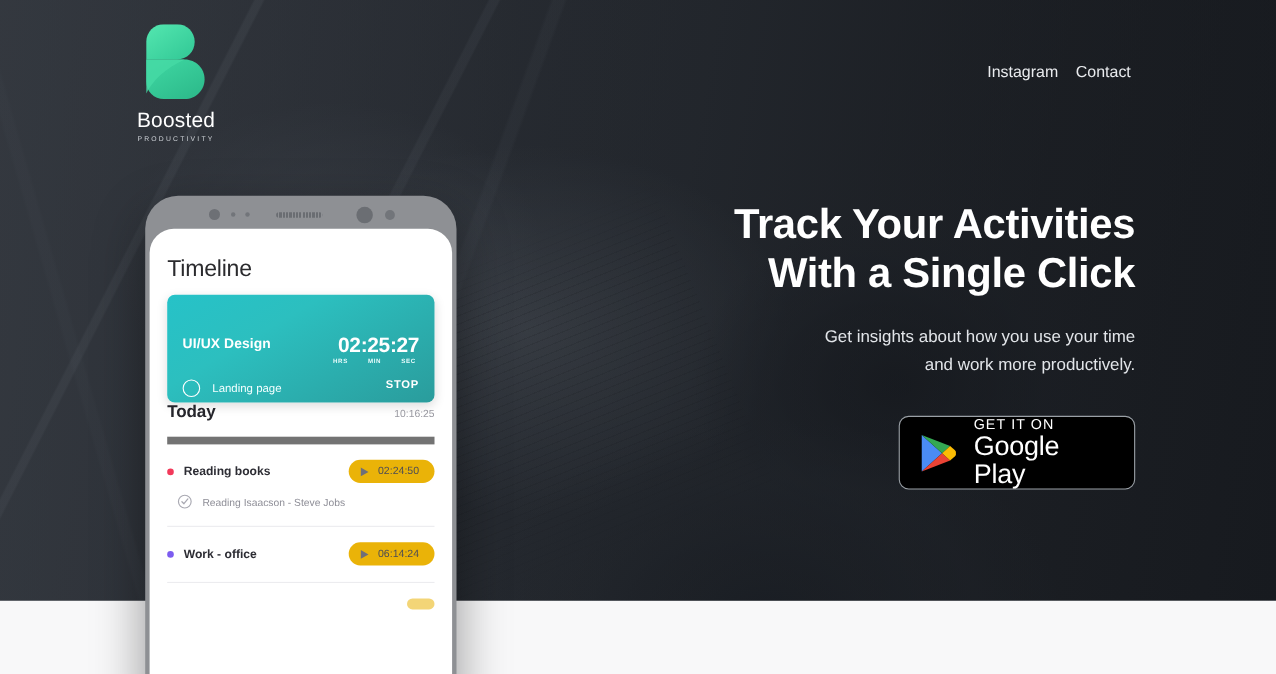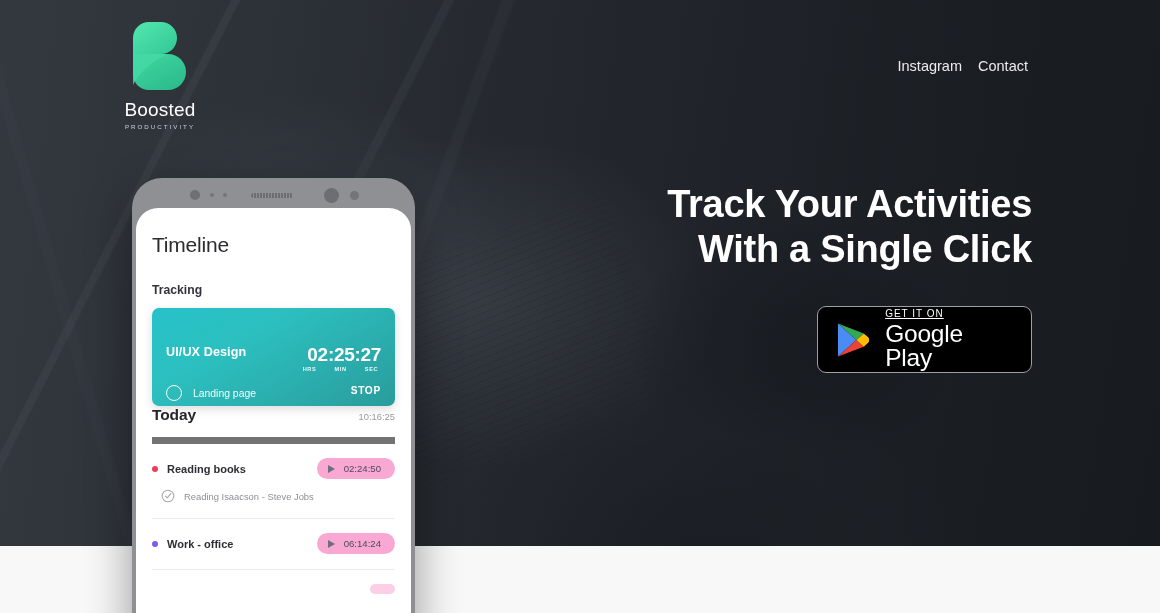--- a/index.html
+++ b/index.html
@@ -152,24 +152,23 @@
     background: #000000;
     border: 1px solid #9aa0a6;
     border-radius: 9px;
     cursor: pointer;
     text-align: left;
     float: right;
   }
   .playbadge-text { line-height: 1; }
   .play-small {
     display: block;
-    font-size: 10px;
+    font-size: 13px;
     color: #ffffff;
     letter-spacing: 1.0px;
-    text-decoration: underline;
   }
   .play-big {
     display: block;
     margin-top: 3px;
     font-size: 24.5px;
     color: #ffffff;
     letter-spacing: -0.2px;
   }
 
   
@@ -332,21 +331,21 @@
     align-items: center;
     padding: 14px 0 0 0;
   }
   .entry-left { display: flex; align-items: center; gap: 9px; }
   .entry-dot { width: 6px; height: 6px; border-radius: 50%; flex: none; }
   .entry-name { font-size: 11px; font-weight: bold; color: #2d2d34; }
   .entry-pill {
     display: flex;
     align-items: center;
     gap: 9px;
-    background: #f9a8d4;
+    background: #eab308;
     border-radius: 12px;
     padding: 5px 14px 5px 11px;
     cursor: pointer;
   }
   .pill-play {
     width: 0; height: 0;
     border-left: 7px solid #6f6f79;
     border-top: 4.5px solid transparent;
     border-bottom: 4.5px solid transparent;
   }
@@ -400,20 +399,24 @@
     <nav class="nav">
       <a>Instagram</a>
       <a>Contact</a>
     </nav>
 
     <div class="hero-copy">
       <h1 class="headline">
         <span>Track Your Activities</span><br>
         <span>With a Single Click</span>
       </h1>
+      <p class="subhead">
+        <span>Get insights about how you use your time</span><br>
+        <span>and work more productively.</span>
+      </p>
 
       <div class="playbadge">
         <svg width="34" height="38" viewBox="0 0 34 38">
           <path d="M2 2 L21 19 L2 36 Z" fill="#4a8bf5"></path>
           <path d="M2 2 L21 19 L28.5 12.2 Z" fill="#34a853"></path>
           <path d="M2 36 L21 19 L28.5 25.8 Z" fill="#ea4335"></path>
           <path d="M28.5 12.2 L33 16.2 C34.5 17.6 34.5 20.4 33 21.8 L28.5 25.8 L21 19 Z" fill="#fbbc04"></path>
         </svg>
         <span class="playbadge-text">
           <span class="play-small">GET IT ON</span>
@@ -428,21 +431,20 @@
       <span class="sensor-a"></span>
       <span class="sensor-b"></span>
       <span class="sensor-c"></span>
       <span class="speaker"></span>
       <span class="camera"></span>
       <span class="sensor-d"></span>
     </div>
 
     <div class="screen">
       <div class="tl-title">Timeline</div>
-      <div class="tl-section">Tracking</div>
 
       <div class="track-card">
         <div class="track-top">
           <div class="track-name">UI/UX Design</div>
           <div class="track-timer">
             <div class="timer-digits">02:25:27</div>
             <div class="timer-units">
               <span>HRS</span>
               <span>MIN</span>
               <span>SEC</span>

